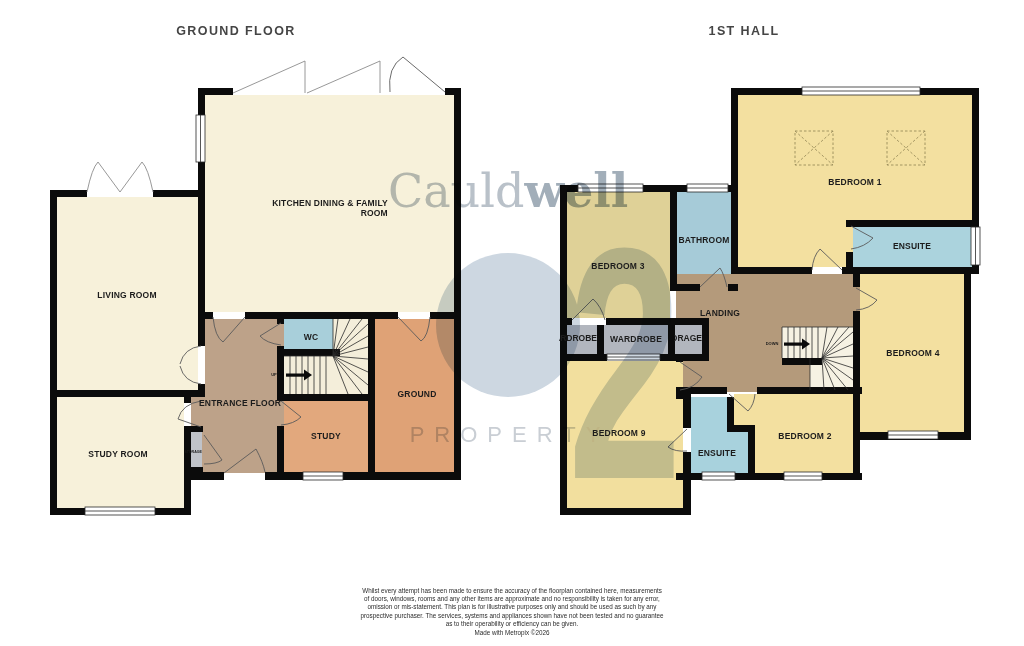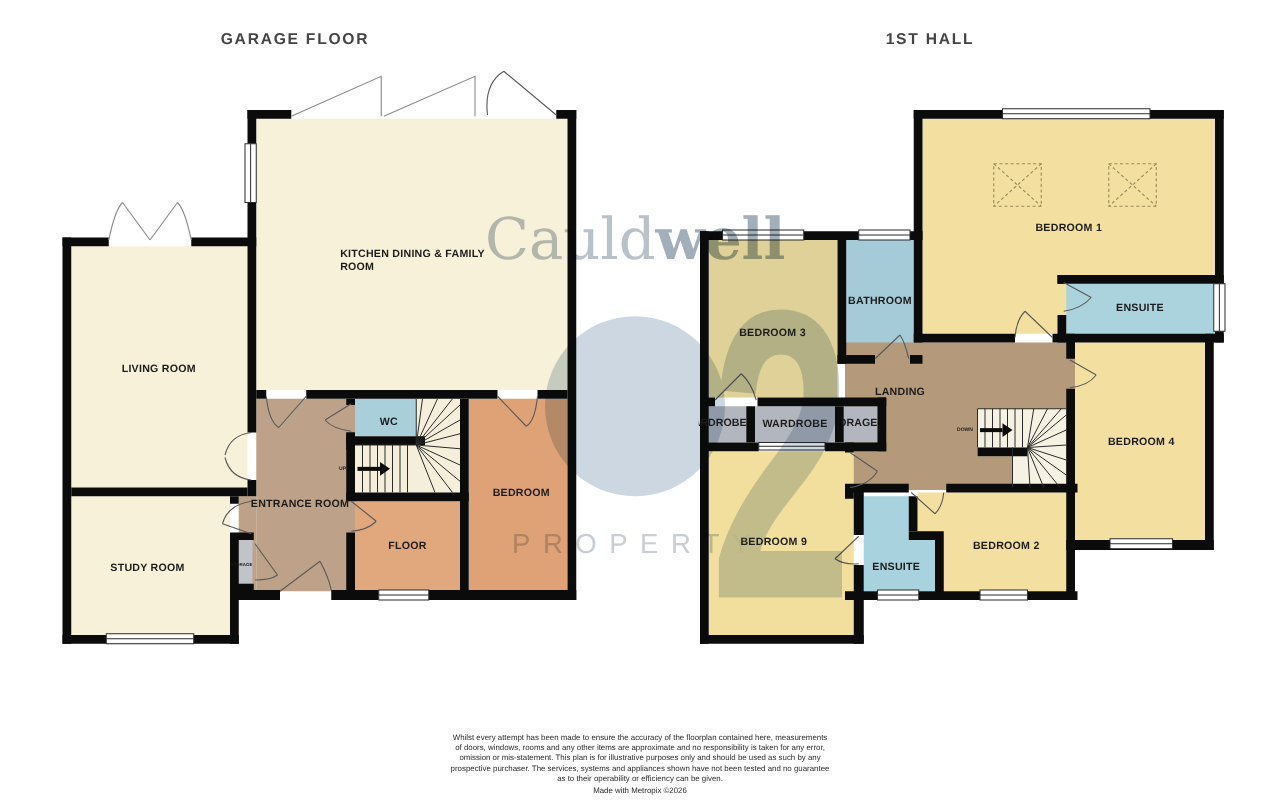--- a/index.html
+++ b/index.html
@@ -2,21 +2,21 @@
 <html><head>
 <meta charset="utf-8">
 <style>
   html,body{margin:0;padding:0;background:#fff;}
   #canvas{position:relative;width:1024px;height:646px;background:#ffffff;overflow:hidden;
           font-family:"Liberation Sans",sans-serif;}
   svg{position:absolute;left:0;top:0;}
   .title{position:absolute;transform:translateX(-50%);font:bold 12.5px "Liberation Sans",sans-serif;
          color:#454545;letter-spacing:1.4px;white-space:nowrap;}
   .rl{position:absolute;transform:translate(-50%,-50%);font:bold 8.5px/1.2 "Liberation Sans",sans-serif;
-      color:#1c1c1c;letter-spacing:.2px;white-space:pre-line;text-align:left;}
+      color:#1c1c1c;letter-spacing:.2px;white-space:pre-line;text-align:right;}
   .tiny{font-size:4px;letter-spacing:0;}
   .clip{position:absolute;overflow:hidden;direction:rtl;height:11px;}
   .clip span{font:bold 8.5px/11px "Liberation Sans",sans-serif;color:#1c1c1c;white-space:nowrap;display:block;text-align:center;}
   .clip.small span{font-size:3.6px;line-height:9px;}
   #watermark{position:absolute;left:0;top:0;width:1024px;height:646px;mix-blend-mode:multiply;pointer-events:none;}
   #wm-brand{position:absolute;left:388px;top:168px;font-family:"DejaVu Serif","Liberation Serif",serif;
             font-size:46px;line-height:1;color:#b9c1c9;}
   #wm-brand b{color:#a2aeb9;}
   #wm-digit{position:absolute;left:568px;top:174px;font:bold 330px/1.15 "Liberation Sans",sans-serif;
             color:#cdd7e1;transform:scaleX(.62);transform-origin:left top;}
@@ -234,31 +234,31 @@
 
   <div id="watermark">
     <svg width="1024" height="646" viewBox="0 0 1024 646">
       <circle cx="508" cy="325" r="72" fill="#cdd7e1"></circle>
     </svg>
     <div id="wm-digit">2</div>
     <div id="wm-brand"><span>Cauld</span><b>well</b></div>
     <div class="wm-tag" style="top:424px">PROPERTY</div>
   </div>
 
-  <div class="title" style="left:236px;top:24px">GARAGE FLOOR</div>
+  <div class="title" style="left:236px;top:24px">GROUND FLOOR</div>
   <div class="title" style="left:744px;top:24px">1ST HALL</div>
 
   <div class="rl" style="left:330px;top:208px">KITCHEN DINING &amp; FAMILY
 ROOM</div>
   <div class="rl" style="left:127px;top:295px">LIVING ROOM</div>
   <div class="rl" style="left:118px;top:454px">STUDY ROOM</div>
-  <div class="rl" style="left:240px;top:403px">ENTRANCE ROOM</div>
+  <div class="rl" style="left:240px;top:403px">ENTRANCE FLOOR</div>
   <div class="rl" style="left:311px;top:337px">WC</div>
-  <div class="rl" style="left:326px;top:436px">FLOOR</div>
-  <div class="rl" style="left:417px;top:394px">BEDROOM</div>
+  <div class="rl" style="left:326px;top:436px">STUDY</div>
+  <div class="rl" style="left:417px;top:394px">GROUND</div>
   <div class="clip small" style="left:185px;top:448px;width:17px">
       <span>STORAGE</span>
     </div>
   <div class="rl tiny" style="left:274px;top:375px">UP</div>
 
   <div class="rl" style="left:855px;top:182px">BEDROOM 1</div>
   <div class="rl" style="left:619px;top:433px">BEDROOM 9</div>
   <div class="rl" style="left:618px;top:266px">BEDROOM 3</div>
   <div class="rl" style="left:913px;top:353px">BEDROOM 4</div>
   <div class="rl" style="left:805px;top:436px">BEDROOM 2</div>

